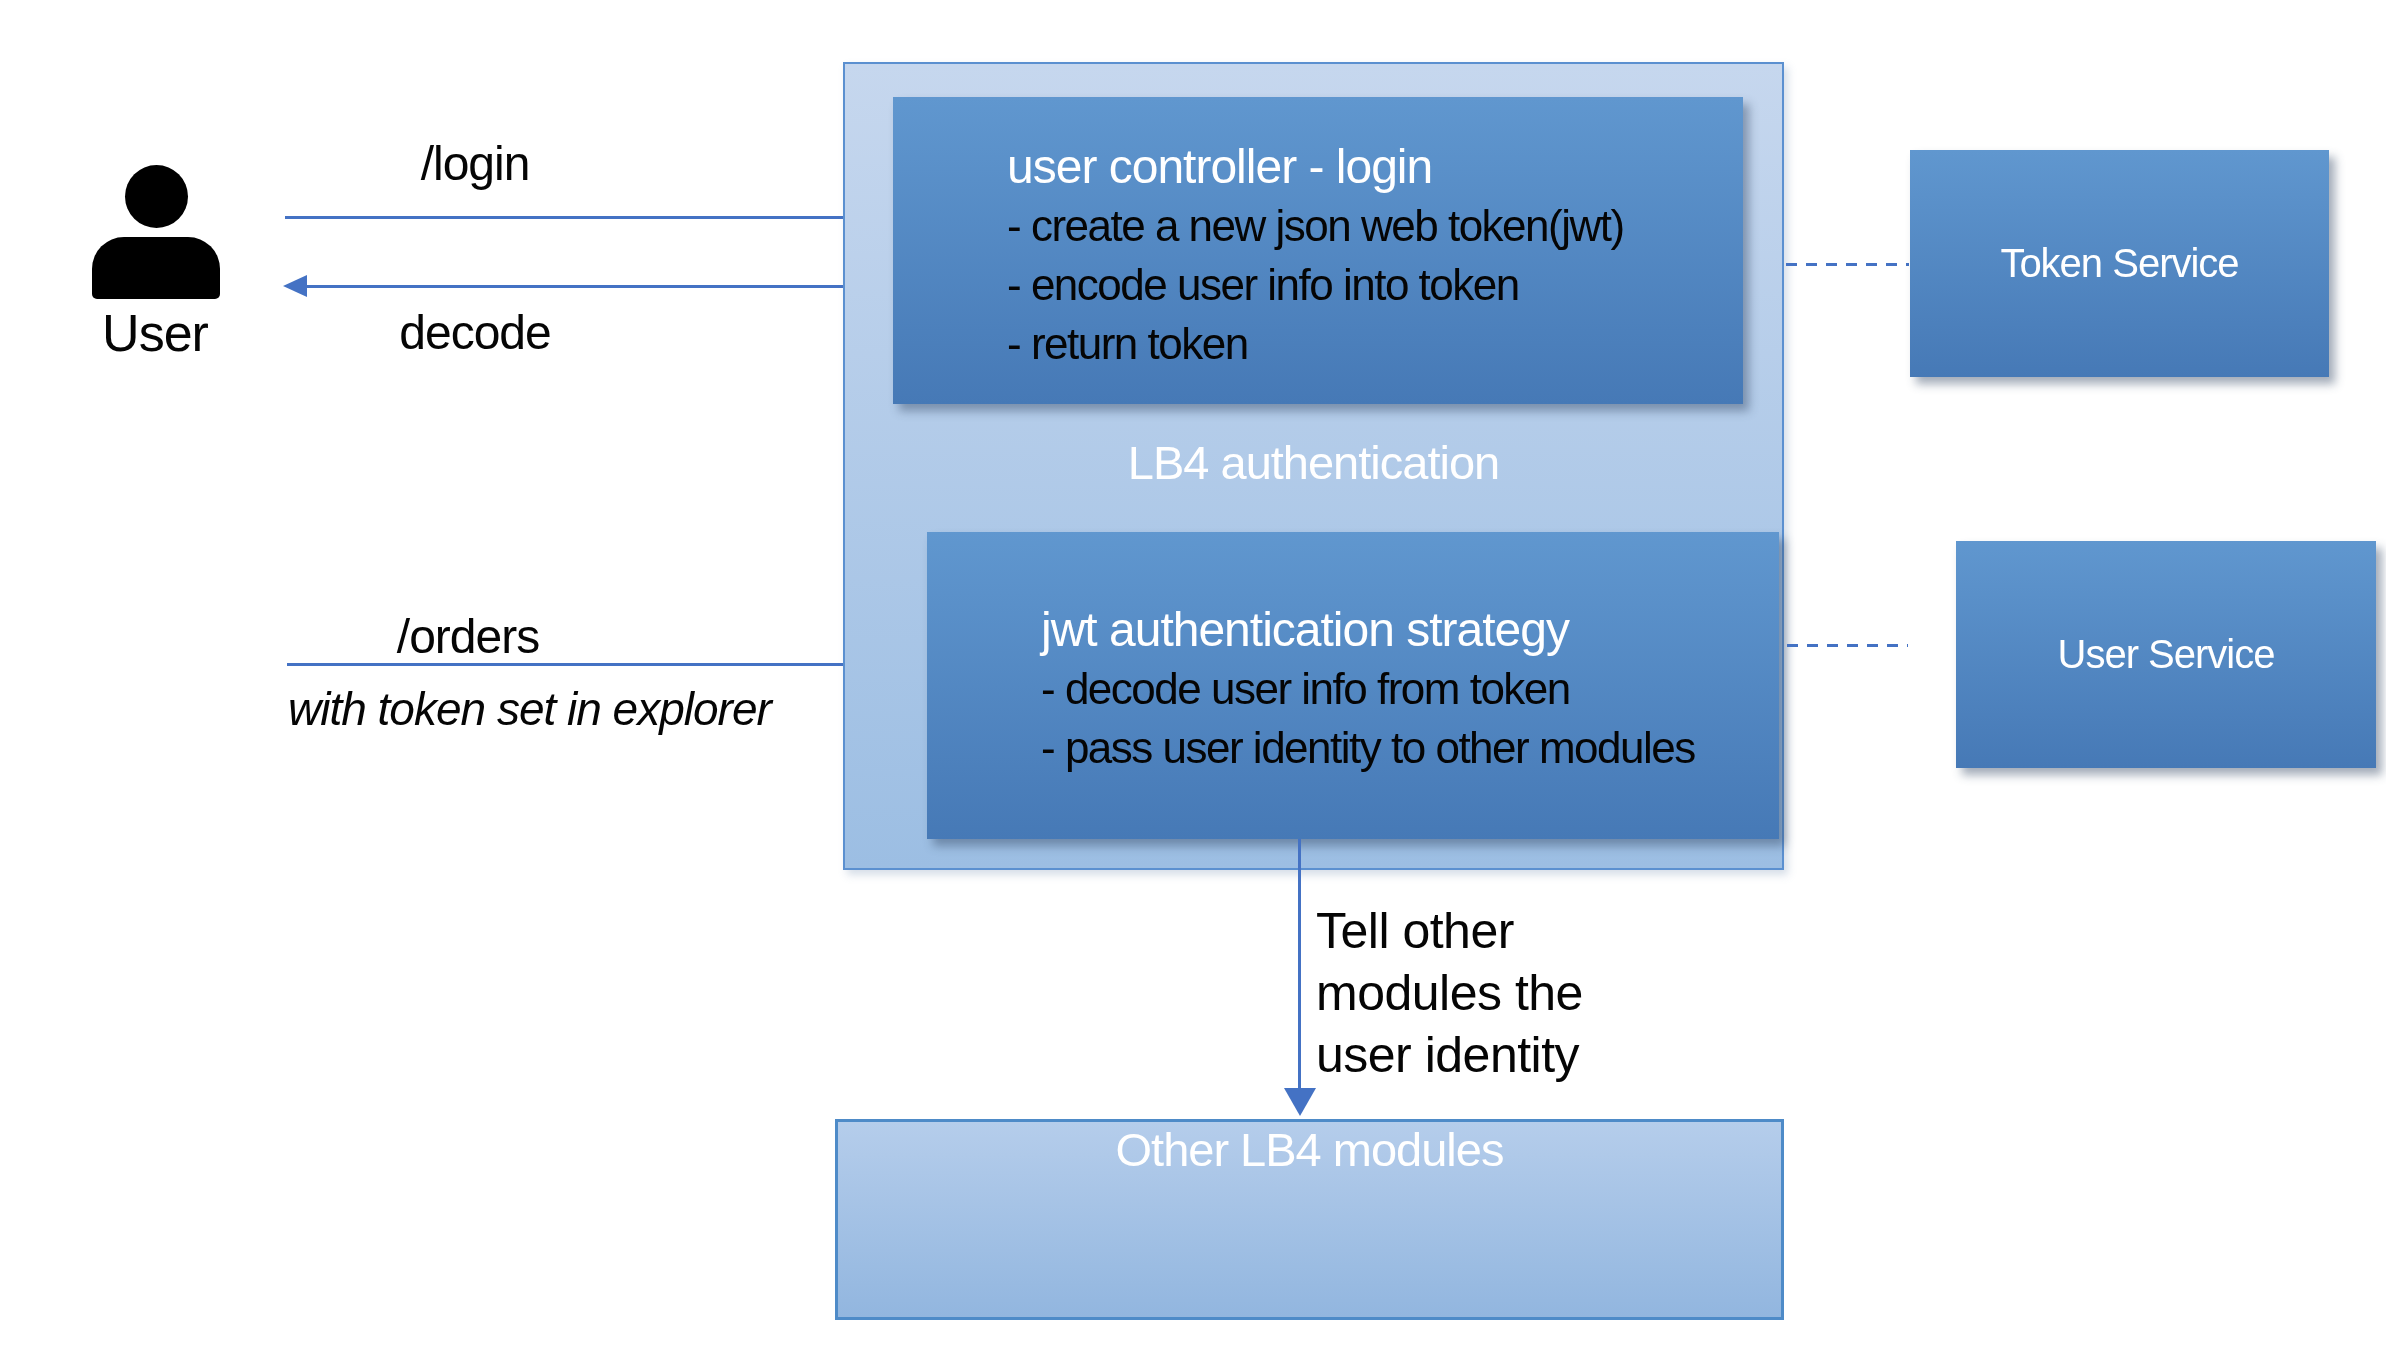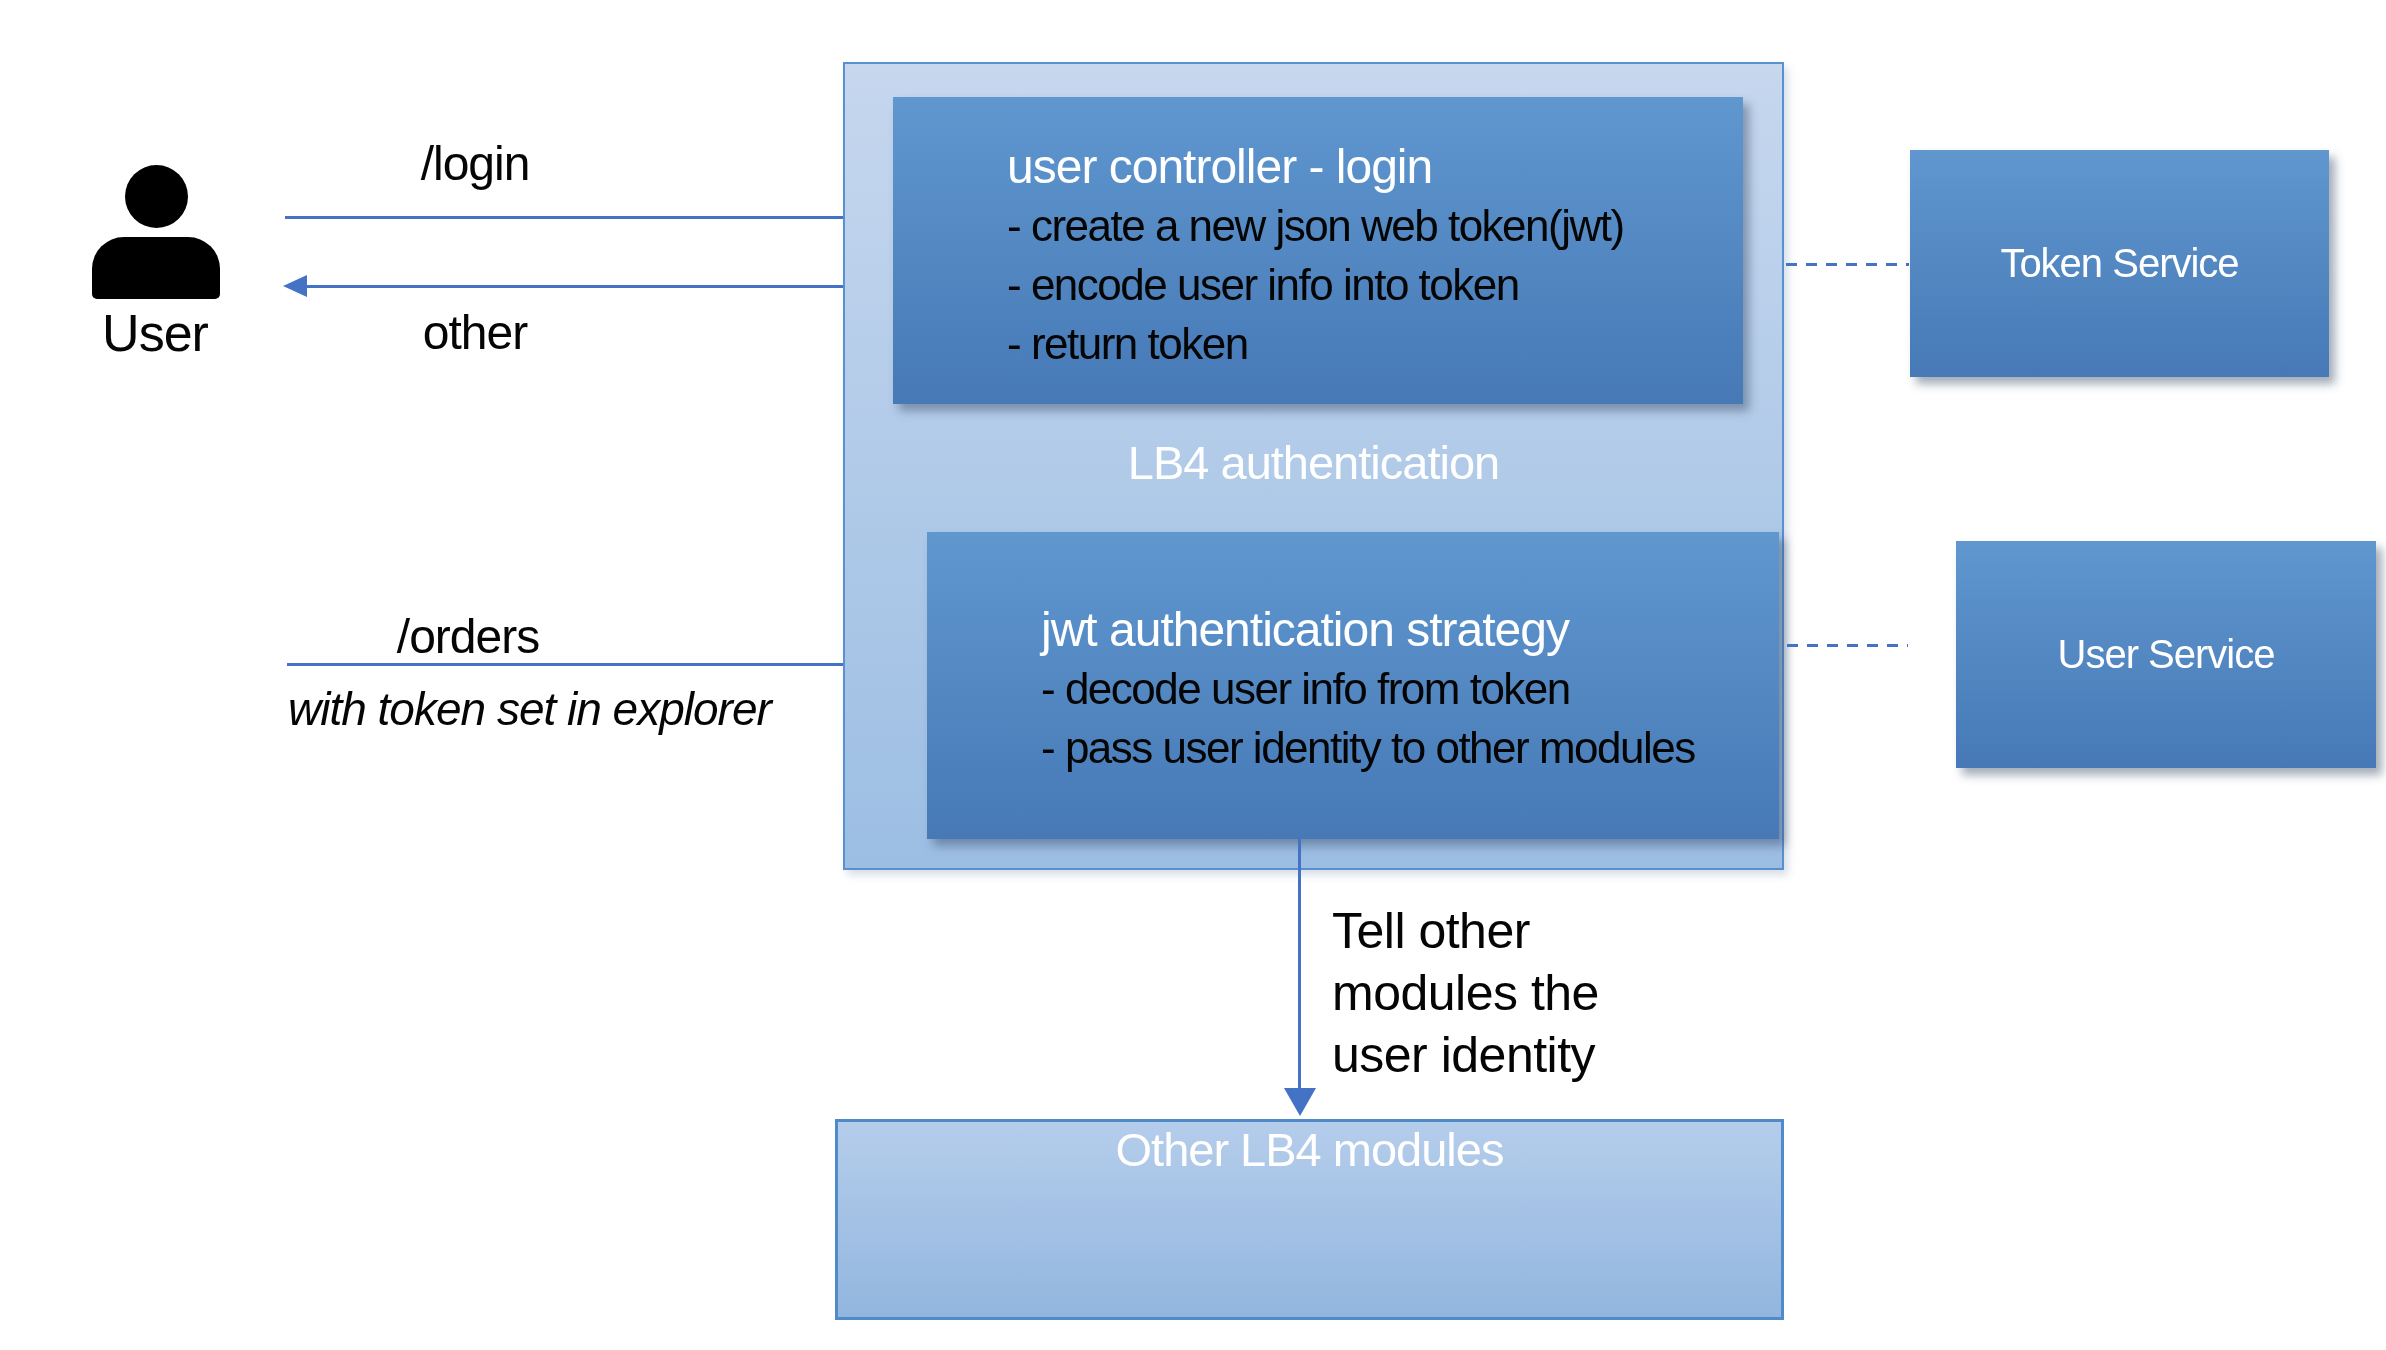--- a/index.html
+++ b/index.html
@@ -59,38 +59,38 @@
   .box-title{color:var(--text-light);font-size:48px;line-height:59px;letter-spacing:-1px;white-space:nowrap;}
   .box-bullets div{color:var(--text-dark);font-size:44px;line-height:59px;letter-spacing:-1.5px;white-space:nowrap;}
   .service-box{display:flex;align-items:center;justify-content:center;color:var(--text-light);font-size:40px;letter-spacing:-1px;}
   .token-box{left:1910px;top:150px;width:419px;height:227px;}
   .user-box{left:1909px;top:541px;width:420px;height:227px;margin-left:47px;}
   
   .bottom-box{left:835px;top:1119px;width:949px;height:201px;box-sizing:border-box;
     background:linear-gradient(180deg,var(--bottom-top),var(--bottom-bottom));
     border:3px solid var(--bottom-border);
     display:flex;justify-content:center;color:var(--text-light);font-size:47px;letter-spacing:-1px;}
-  .tell-note{left:1316px;top:900px;font-size:50px;line-height:62px;letter-spacing:-0.5px;margin-left:16px;}
+  .tell-note{left:1316px;top:900px;font-size:50px;line-height:62px;letter-spacing:-0.5px;}
 </style>
 </head>
 <body>
 
 <div class="canvas">
 
   <div class="abs user-head"></div>
   <div class="abs user-body"></div>
   <div class="abs user-label">User</div>
 
   <div class="abs lbl login-label">/login</div>
   <div class="abs hline login-line"></div>
   <div class="abs head-right login-head"></div>
 
   <div class="abs hline token-line"></div>
   <div class="abs head-left token-head"></div>
-  <div class="abs lbl token-label">other</div>
+  <div class="abs lbl token-label">decode</div>
 
   <div class="abs lbl orders-label">/orders</div>
   <div class="abs hline orders-line"></div>
   <div class="abs head-right orders-head"></div>
   <div class="abs orders-note">with token set in explorer</div>
 
   <div class="abs outer-box"></div>
   <div class="abs lb4-label">LB4 authentication</div>
 
   <div class="abs dark-box box1">

